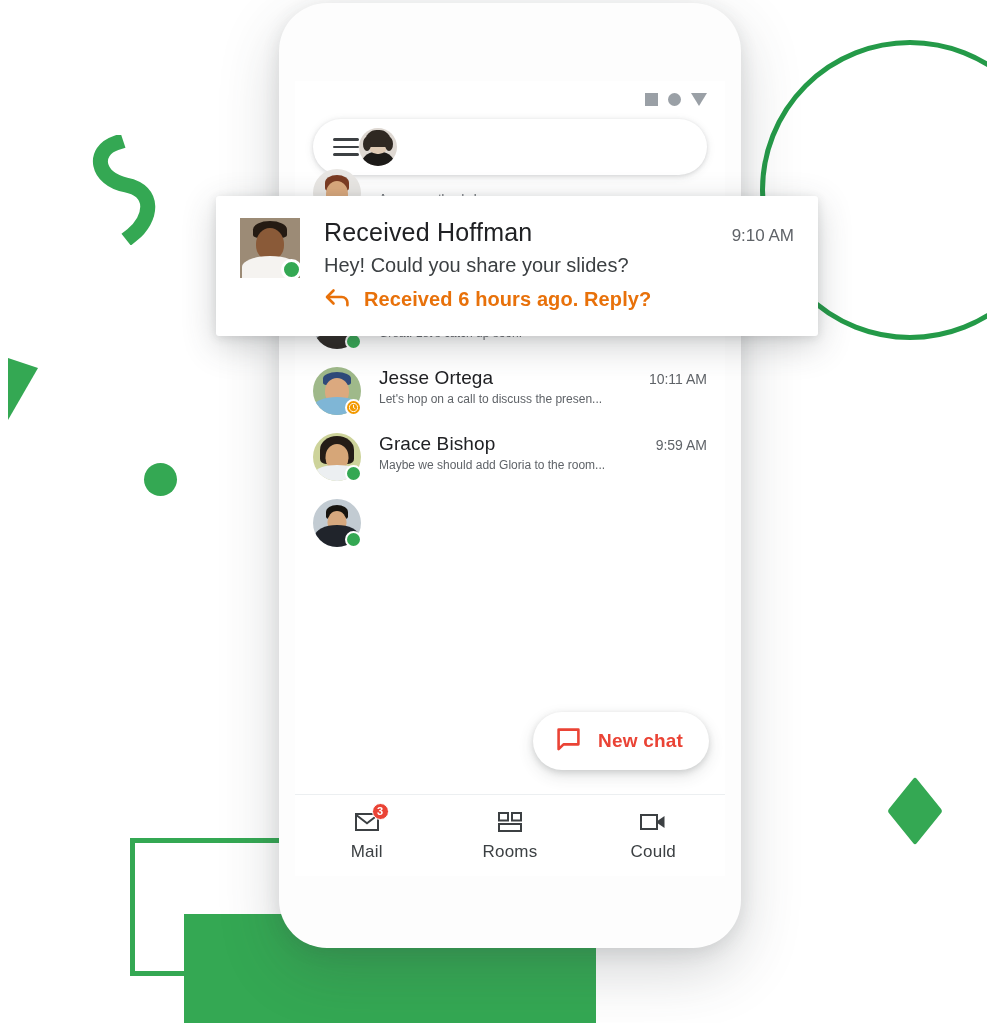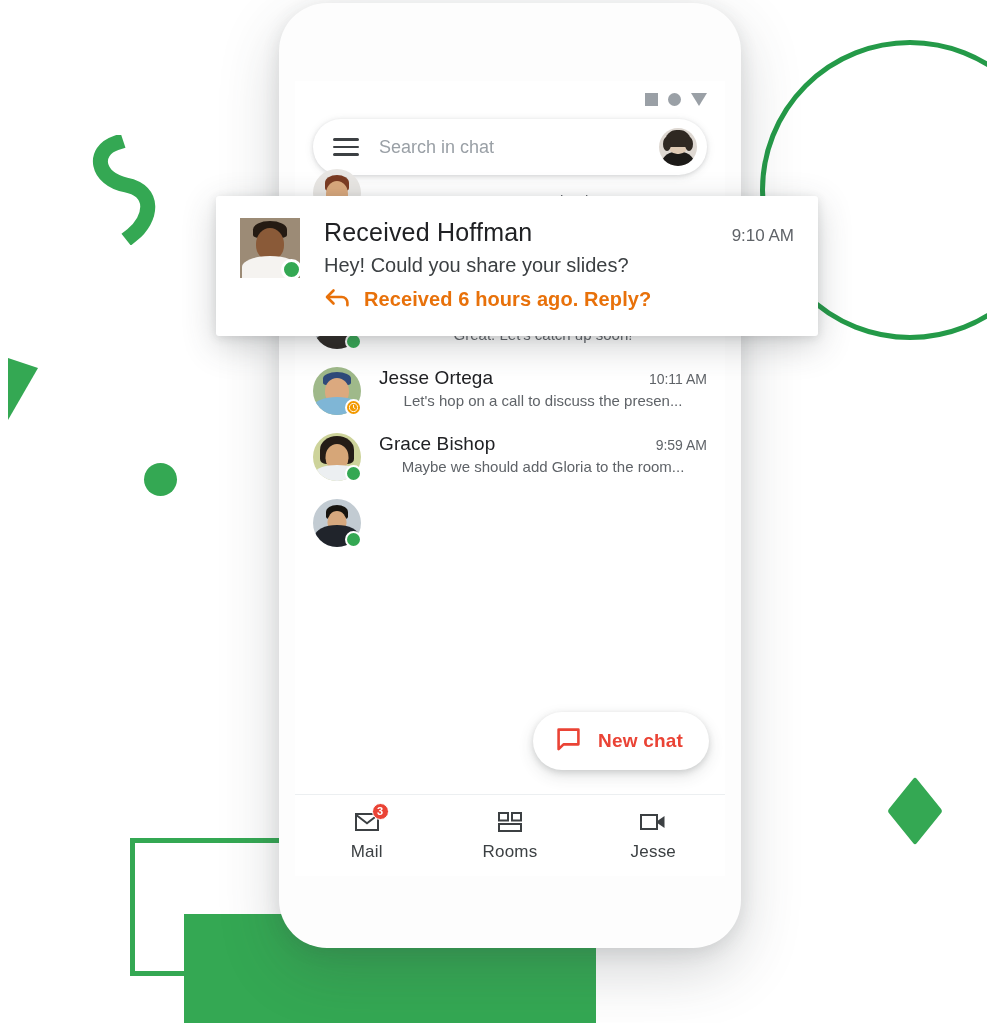--- a/index.html
+++ b/index.html
@@ -73,22 +73,22 @@
   .avatar .pic { position:absolute; inset:0; border-radius:50%; overflow:hidden; }
   .status-dot { position:absolute; right:-1px; bottom:-1px; width:17px; height:17px;
       border-radius:50%; border:2.5px solid #fff; box-sizing:border-box; }
   .status-dot.online { background:#34a853; }
   .status-dot.away { background:#f29900; display:flex; align-items:center; justify-content:center; }
   .status-dot.away svg { width:9px; height:9px; display:block; }
   .row-body { flex:1; padding-left:18px; min-width:0; }
   .row-top { display:flex; align-items:baseline; justify-content:space-between; }
   .row-name { font-size:19px; color:#202124; letter-spacing:.1px; white-space:nowrap; }
   .row-time { font-size:14px; color:#5f6368; flex:0 0 auto; padding-left:8px; }
-  .row-msg { font-size:15px; color:#5f6368; margin-top:3px; white-space:nowrap;
-      overflow:hidden; text-overflow:ellipsis;text-align:center; }
+  .row-msg { font-size:12px; color:#5f6368; margin-top:3px; white-space:nowrap;
+      overflow:hidden; text-overflow:ellipsis; }
 
   
   #row-partial { padding-top:4px; }
   #row-partial .avatar { margin-top:-20px; }
 
   
   #new-chat-btn { position:absolute; right:16px; top:631px; height:58px; padding:0 26px 0 22px;
       background:#fff; border:none; border-radius:30px; display:flex; align-items:center; gap:16px;
       box-shadow:0 2px 6px rgba(60,64,67,.18), 0 6px 16px rgba(60,64,67,.14);
       cursor:pointer; }
@@ -155,21 +155,20 @@
         <span class="sb-tri"></span>
       </div>
 
       <div id="search-wrap">
         <div id="search-bar">
           <span id="hamburger">
               <i></i>
               <i></i>
               <i></i>
             </span>
-          <input id="search-input" type="text" placeholder="Search in chat" value="" style="">
           <span id="header-avatar">
             <span class="body"></span>
               <span class="head"></span>
             <span class="hair"></span>
               <span class="hair2"></span>
               <span class="hair3"></span>
           </span>
         </div>
       </div>
 
@@ -314,21 +313,21 @@
           </span>
           <span class="nav-label">Rooms</span>
         </div>
         <div class="nav-item">
           <span class="nav-icon">
             <svg width="28" height="22" viewBox="0 0 28 22">
               <rect x="2" y="4" width="16" height="14" fill="none" stroke="#3c4043" stroke-width="2"></rect>
               <path d="M19 9.5L25.5 5v12L19 12.5z" fill="#3c4043"></path>
             </svg>
           </span>
-          <span class="nav-label">Jesse</span>
+          <span class="nav-label">Could</span>
         </div>
       </div>
 
     </div>
   </div>
 
   <div id="notif-card">
     <div id="notif-inner">
       <div id="notif-avatar">
         <div class="pic">

